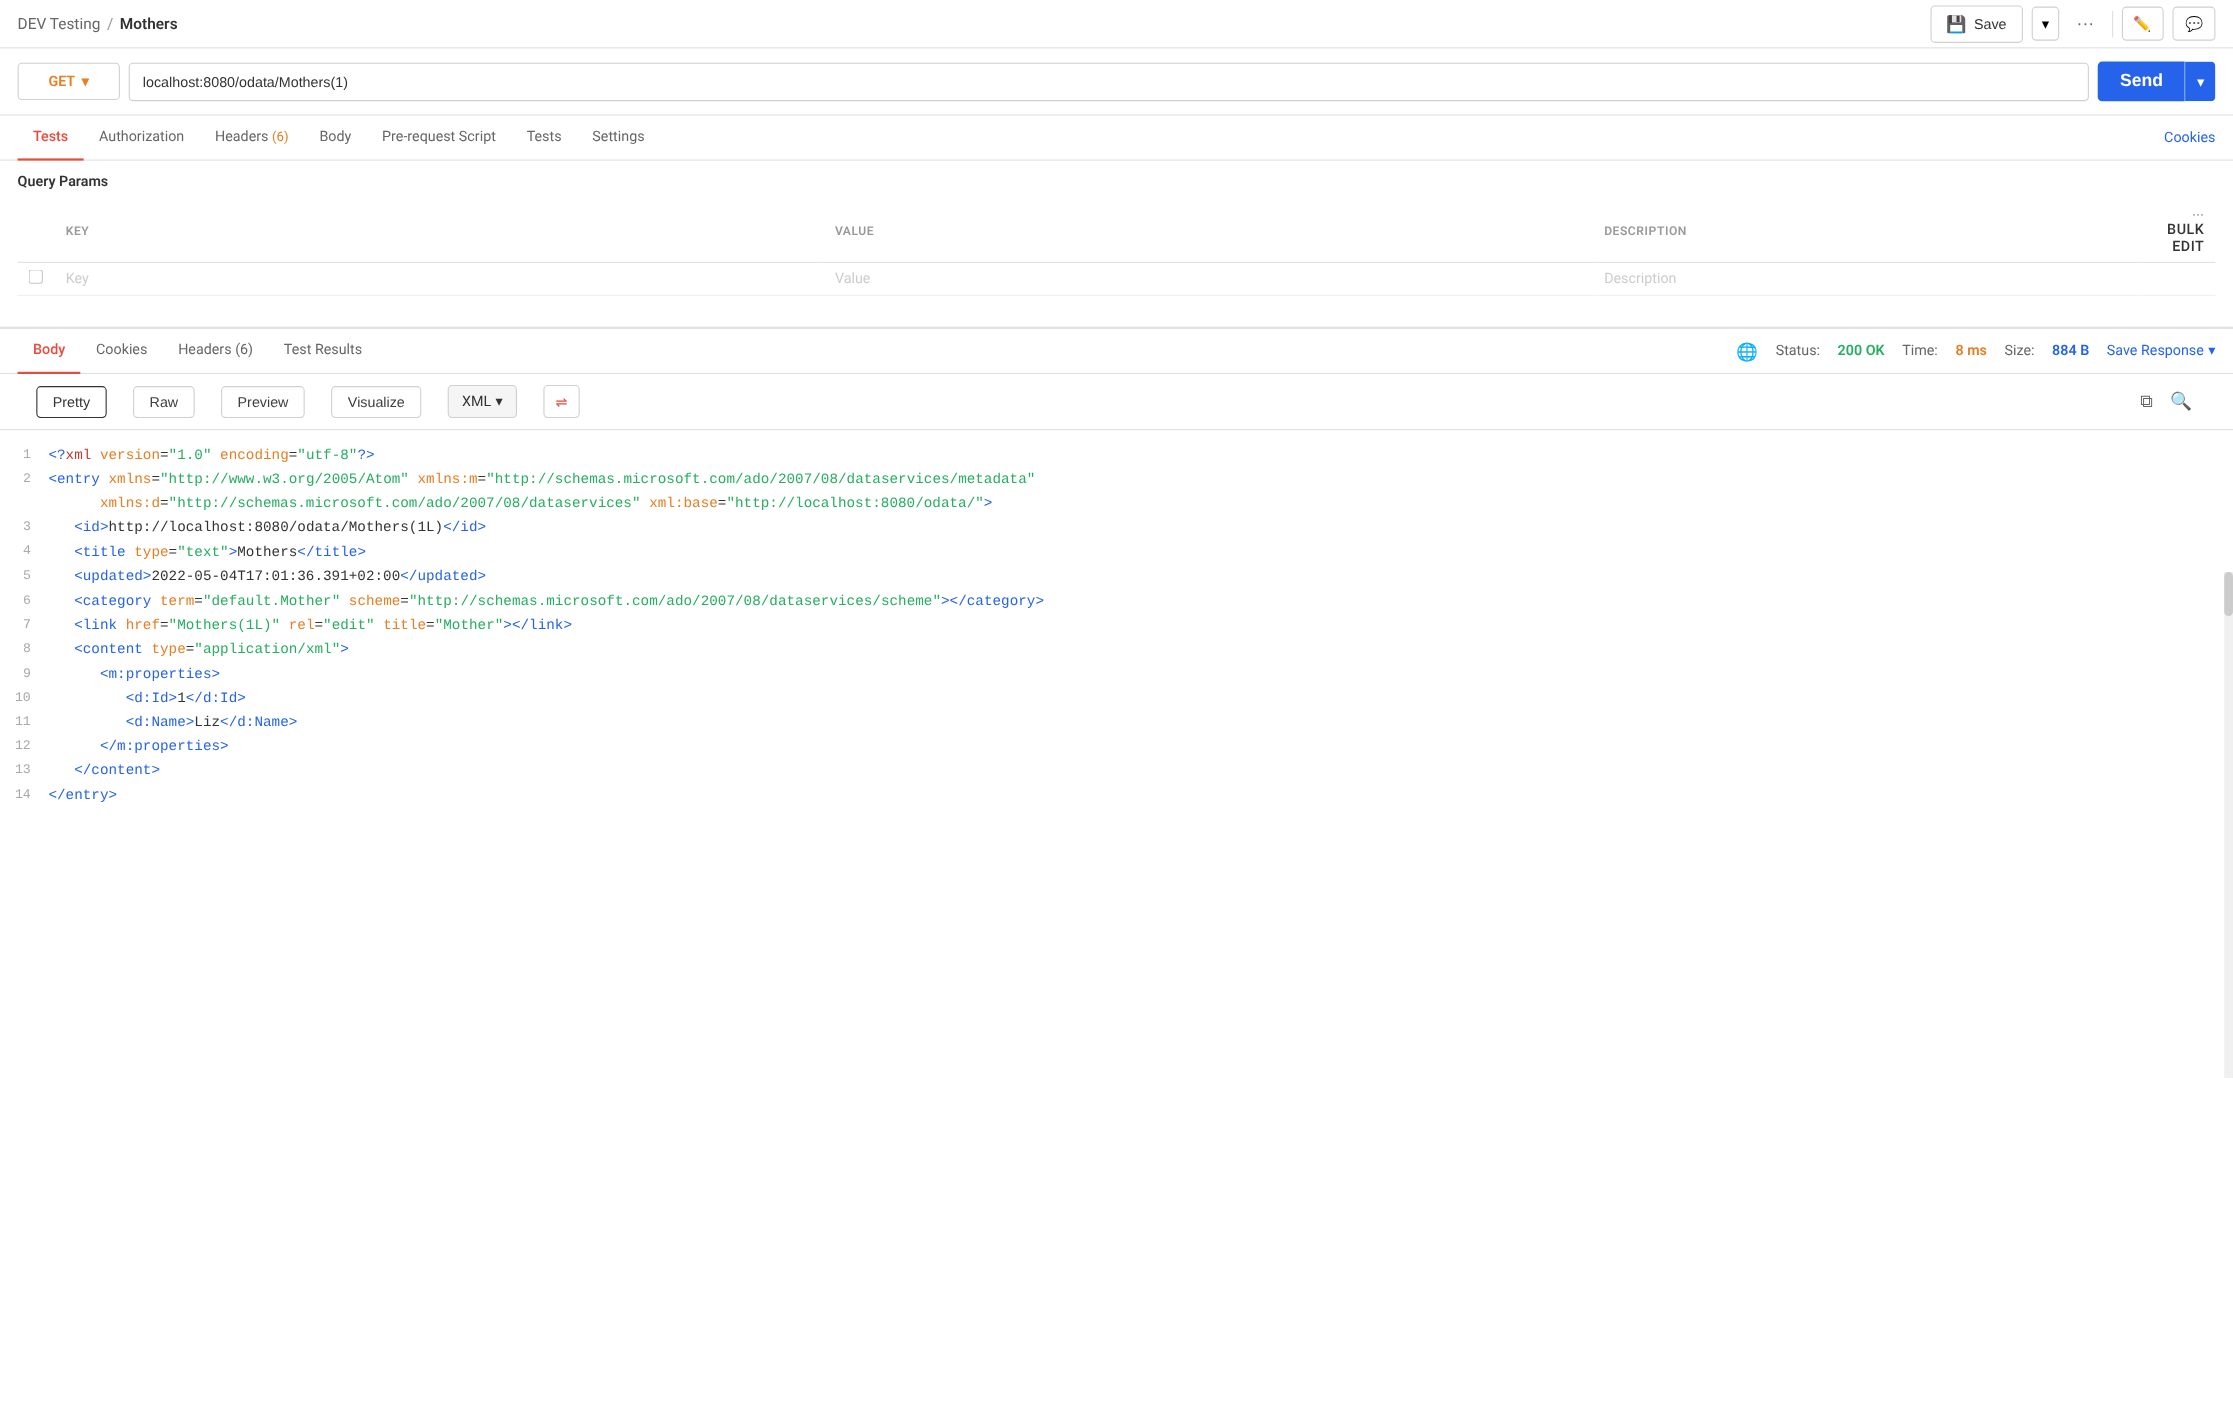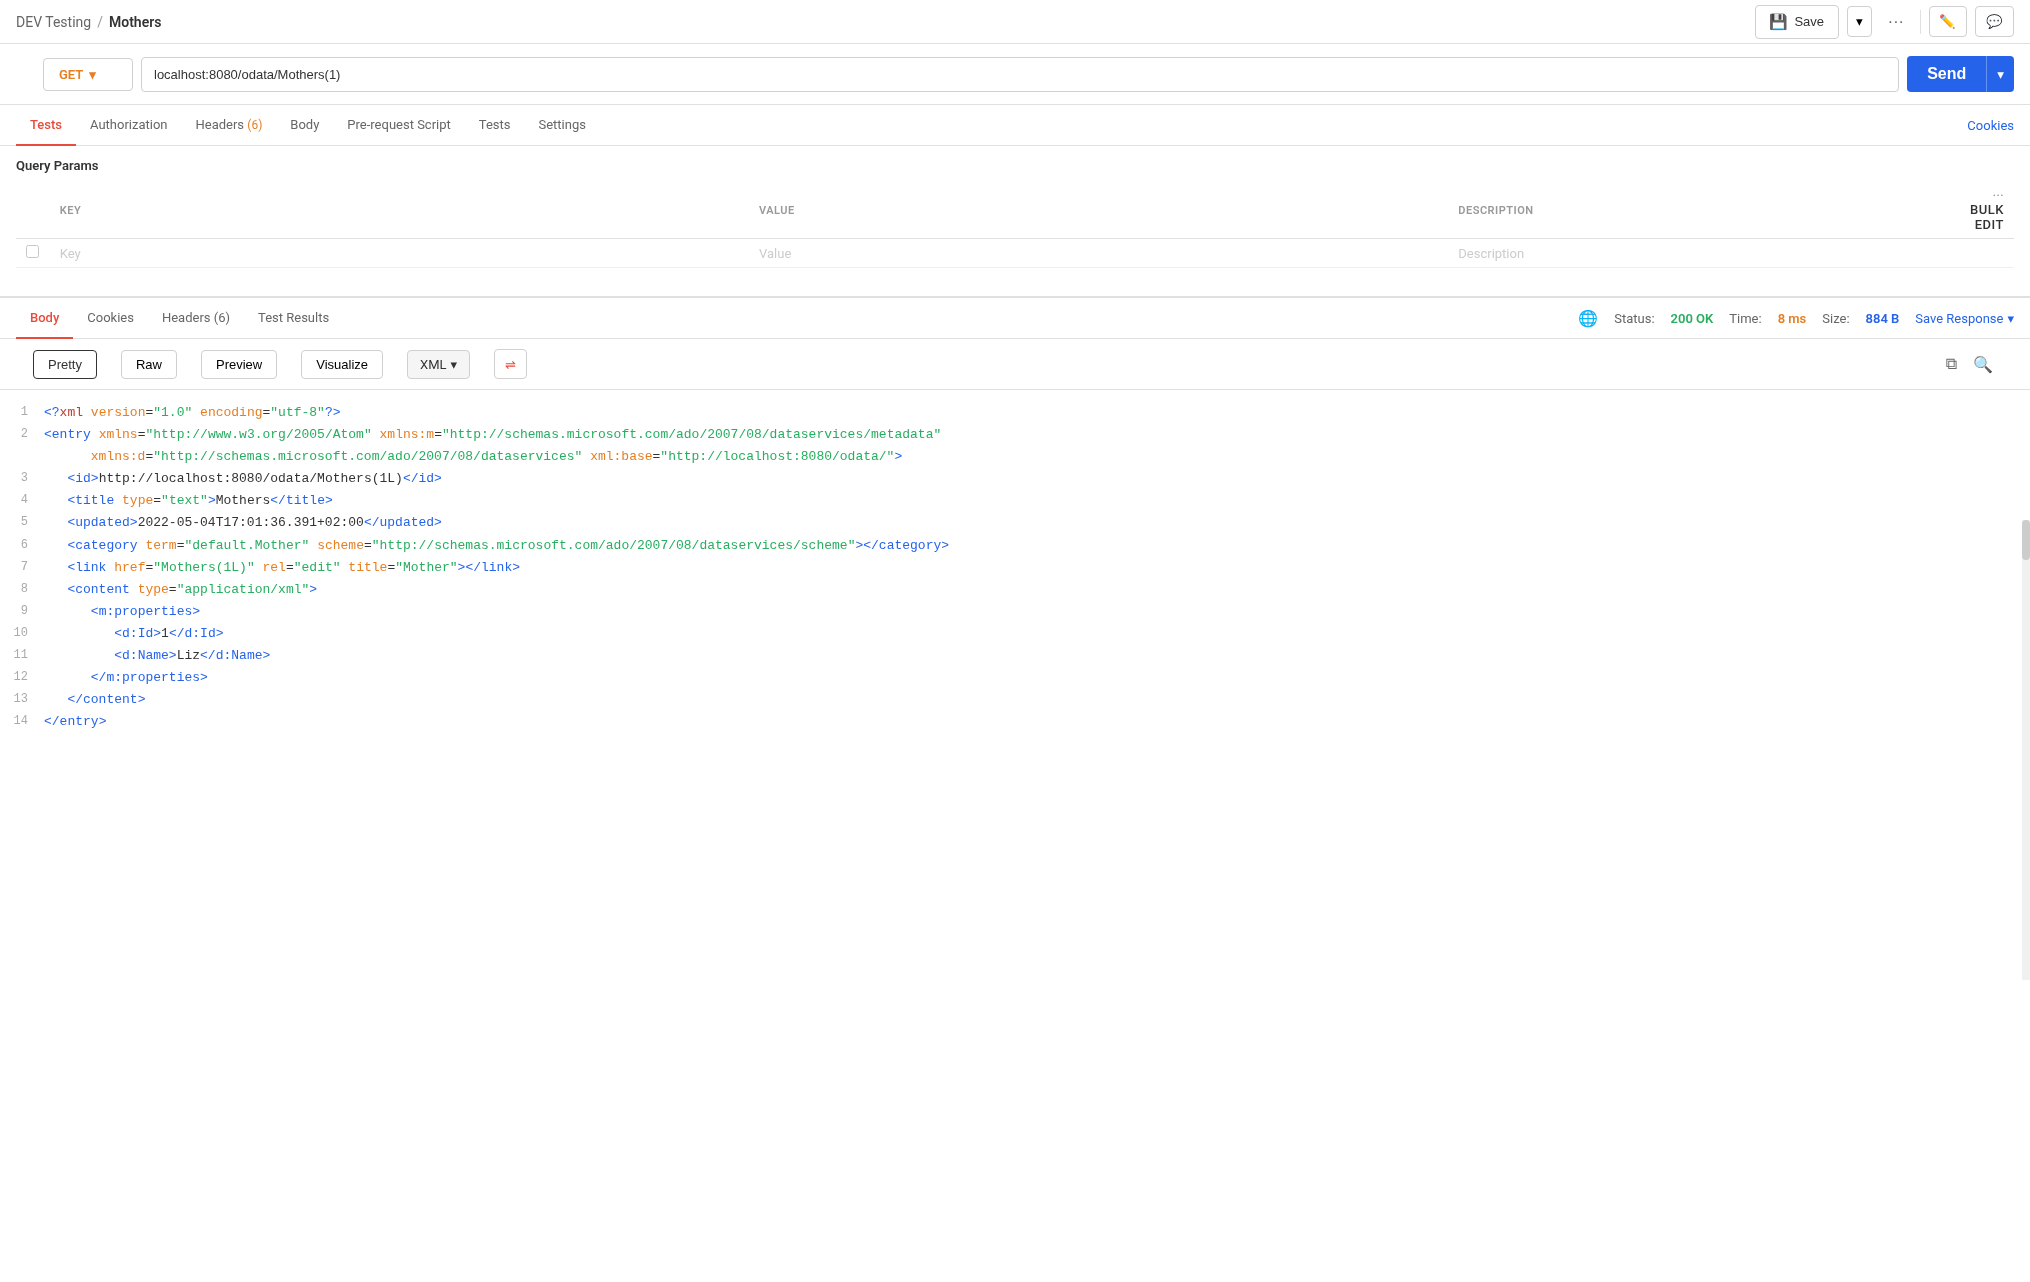--- a/index.html
+++ b/index.html
@@ -9,21 +9,21 @@
     .header { display: flex; align-items: center; justify-content: space-between; padding: 8px 16px; border-bottom: 1px solid #e0e0e0; height: 44px; }
     .breadcrumb { display: flex; align-items: center; gap: 6px; font-size: 14px; color: #666; }
     .header-actions { display: flex; align-items: center; gap: 8px; }
     .btn-save { display: flex; align-items: center; gap: 6px; padding: 7px 14px; border: 1px solid #d0d0d0; background: #fff; border-radius: 4px; cursor: pointer; font-size: 13px; color: #333; }
     .btn-dropdown { padding: 7px 8px; border: 1px solid #d0d0d0; background: #fff; border-radius: 4px; cursor: pointer; }
     .btn-more { padding: 7px 8px; border: none; background: transparent; cursor: pointer; color: #666; font-size: 16px; }
     .btn-icon { padding: 7px 10px; border: 1px solid #d0d0d0; background: #fff; border-radius: 4px; cursor: pointer; color: #666; }
 
     
     .url-bar { display: flex; align-items: center; padding: 12px 16px; gap: 8px; border-bottom: 1px solid #e0e0e0; }
-    .method-select { display: flex; align-items: center; gap: 6px; padding: 8px 15px; border: 1px solid #d0d0d0; border-radius: 4px; background: #fff; cursor: pointer; font-size: 13px; font-weight: 600; color: #e67e22; min-width: 90px; margin-left: 27px; }
+    .method-select { display: flex; align-items: center; gap: 6px; padding: 8px 27px; border: 1px solid #d0d0d0; border-radius: 4px; background: #fff; cursor: pointer; font-size: 13px; font-weight: 600; color: #e67e22; min-width: 90px; }
     .url-input { flex: 1; padding: 9px 12px; border: 1px solid #d0d0d0; border-radius: 4px; font-size: 13px; color: #333; outline: none; }
     .btn-send { display: flex; align-items: center; gap: 6px; padding: 9px 20px; background: #2563eb; color: #fff; border: none; border-radius: 4px; cursor: pointer; font-size: 16px; font-weight: 600; }
     .btn-send-dropdown { padding: 9px 10px; background: #2563eb; color: #fff; border: none; border-left: 1px solid rgba(255,255,255,0.3); border-radius: 0 4px 4px 0; cursor: pointer; }
 
     
     .tabs-bar { display: flex; align-items: center; padding: 0 16px; border-bottom: 1px solid #e0e0e0; position: relative; }
     .tab { padding: 12px 14px; cursor: pointer; font-size: 13px; color: #666; border-bottom: 2px solid transparent; margin-bottom: -1px; white-space: nowrap; }
     .tab.active { color: #e74c3c; border-bottom-color: #e74c3c; font-weight: 500; }
     .tab .badge { color: #e67e22; font-size: 12px; }
     .cookies-btn { margin-left: auto; color: #2563eb; cursor: pointer; font-size: 13px; padding: 12px 0; }
@@ -52,21 +52,21 @@
     .status-ok { color: #27ae60; font-weight: 600; }
     .status-time { color: #e67e22; font-weight: 600; }
     .status-size { color: #2563eb; font-weight: 600; }
     .save-response-btn { color: #2563eb; cursor: pointer; font-size: 13px; display: flex; align-items: center; gap: 4px; }
     .globe-icon { color: #888; font-size: 16px; }
 
     
     .format-bar { display: flex; align-items: center; padding: 10px 33px; gap: 24px; border-bottom: 1px solid #e0e0e0; }
     .format-btn { padding: 6px 14px; border: 1px solid #d0d0d0; background: #fff; border-radius: 4px; cursor: pointer; font-size: 13px; color: #333; }
     .format-btn.active { background: #fff; border-color: #333; font-weight: 500; }
-    .format-btn:not(.active) { color: #000000; }
+    .format-btn:not(.active) { color: #404040; }
     .format-select { display: flex; align-items: center; gap: 4px; padding: 6px 12px; border: 1px solid #d0d0d0; border-radius: 4px; cursor: pointer; font-size: 13px; color: #333; background: #f5f5f5; }
     .wrap-btn { padding: 6px 10px; border: 1px solid #d0d0d0; background: #fff; border-radius: 4px; cursor: pointer; color: #e74c3c; font-size: 14px; }
     .right-icons { margin-left: auto; display: flex; gap: 8px; }
     .icon-btn { background: none; border: none; cursor: pointer; color: #666; font-size: 16px; padding: 4px; }
 
     
     .code-block { padding: 12px 0; font-family: 'Courier New', Consolas, monospace; font-size: 13px; line-height: 1.7; overflow-y: auto; height: 460px; position: relative; }
     .code-line { display: flex; gap: 0; }
     .line-num { width: 44px; text-align: right; padding-right: 16px; color: #aaa; user-select: none; font-size: 12px; flex-shrink: 0; }
     .line-content { flex: 1; white-space: pre; padding-right: 16px; }

